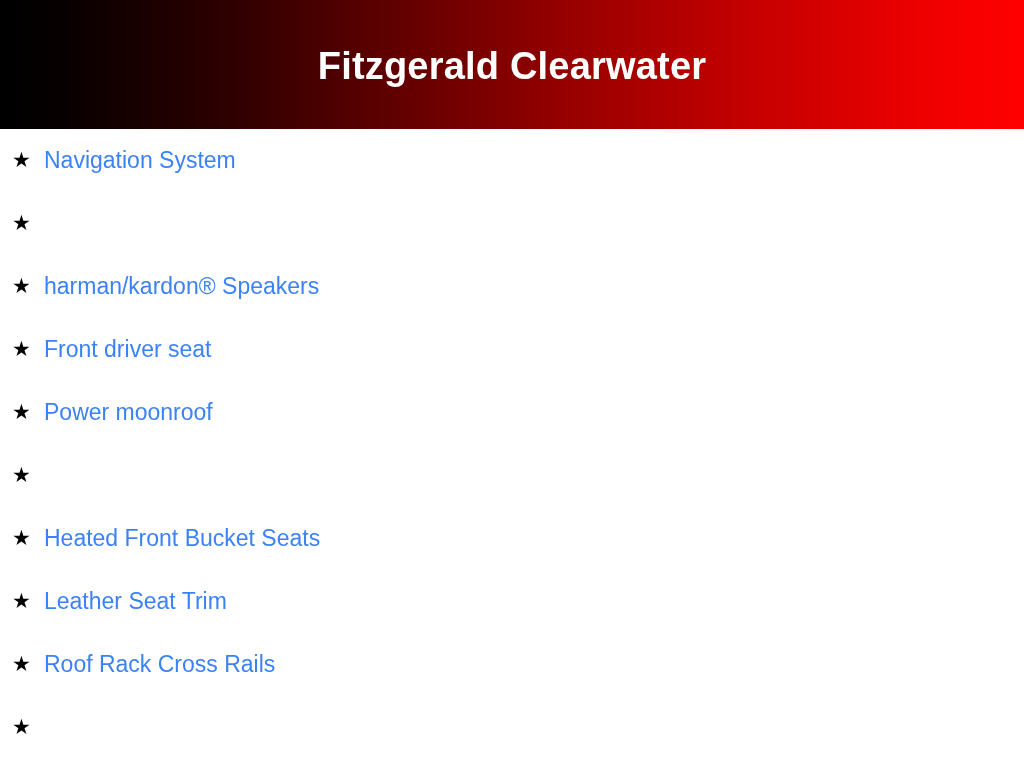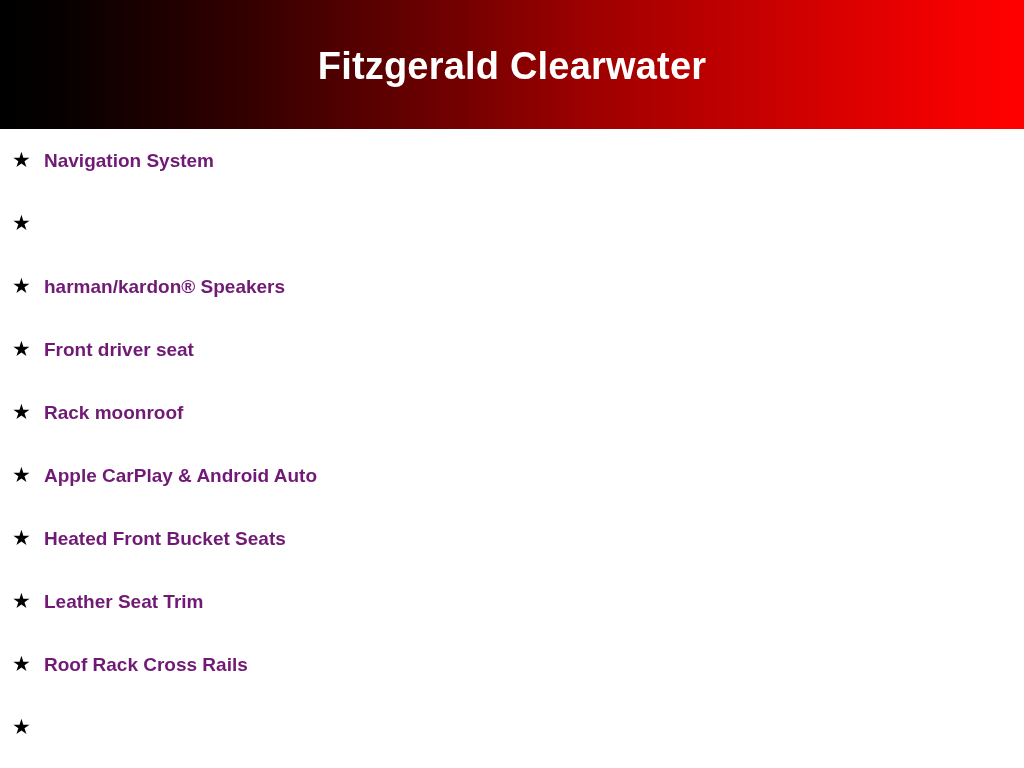--- a/index.html
+++ b/index.html
@@ -96,24 +96,24 @@
     flex: 0 0 32px;
     color: #000000;
     font-family: "DejaVu Sans", sans-serif;
     font-size: 21px;
     line-height: 1;
     text-align: left;
   }
 
   .feature-label {
     display: inline-block;
-    color: #701a75;
+    color: #3b82f6;
     font-family: "Liberation Sans", sans-serif;
-    font-size: 19px;
-    font-weight: bold;
+    font-size: 23px;
+    font-weight: normal;
     line-height: 1.15;
   }
 </style>
 </head>
 <body>
 
 <div id="slide">
 
   <div id="header-banner">
     <div id="header-title">Fitzgerald Clearwater</div>
@@ -135,26 +135,25 @@
       <span class="feature-label">harman/kardon® Speakers</span>
     </li>
 
     <li class="feature-item">
       <span class="feature-bullet">★</span>
       <span class="feature-label">Front driver seat</span>
     </li>
 
     <li class="feature-item">
       <span class="feature-bullet">★</span>
-      <span class="feature-label">Rack moonroof</span>
+      <span class="feature-label">Power moonroof</span>
     </li>
 
     <li class="feature-item">
       <span class="feature-bullet">★</span>
-      <span class="feature-label">Apple CarPlay &amp; Android Auto</span>
     </li>
 
     <li class="feature-item">
       <span class="feature-bullet">★</span>
       <span class="feature-label">Heated Front Bucket Seats</span>
     </li>
 
     <li class="feature-item">
       <span class="feature-bullet">★</span>
       <span class="feature-label">Leather Seat Trim</span>

